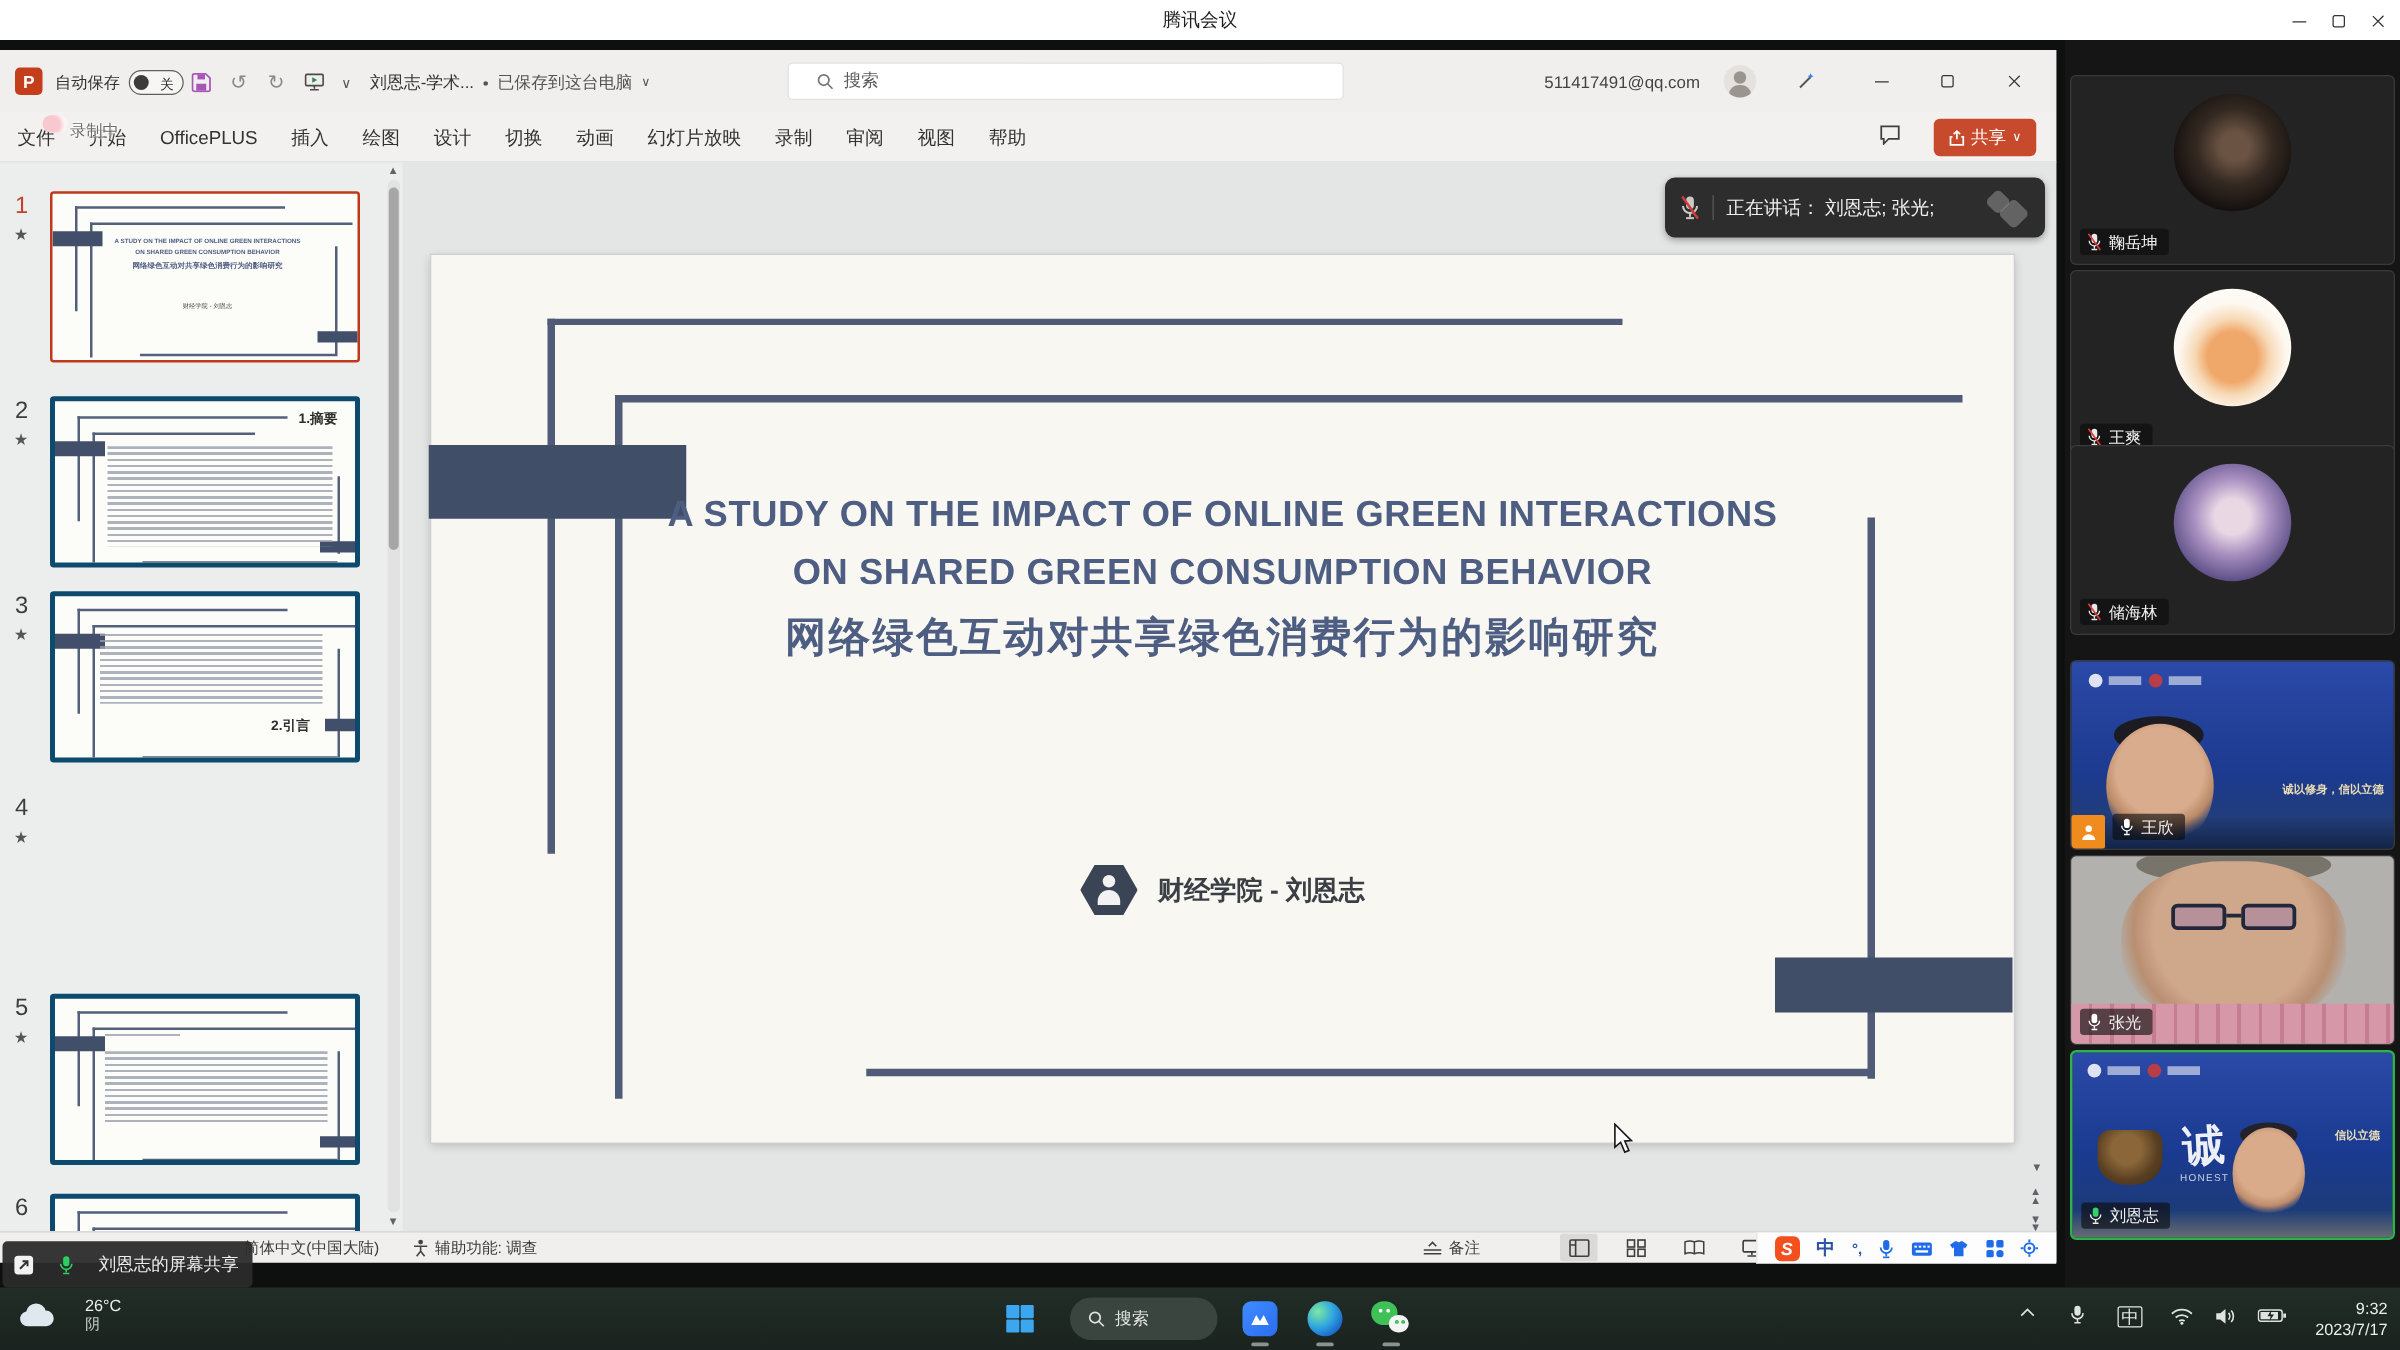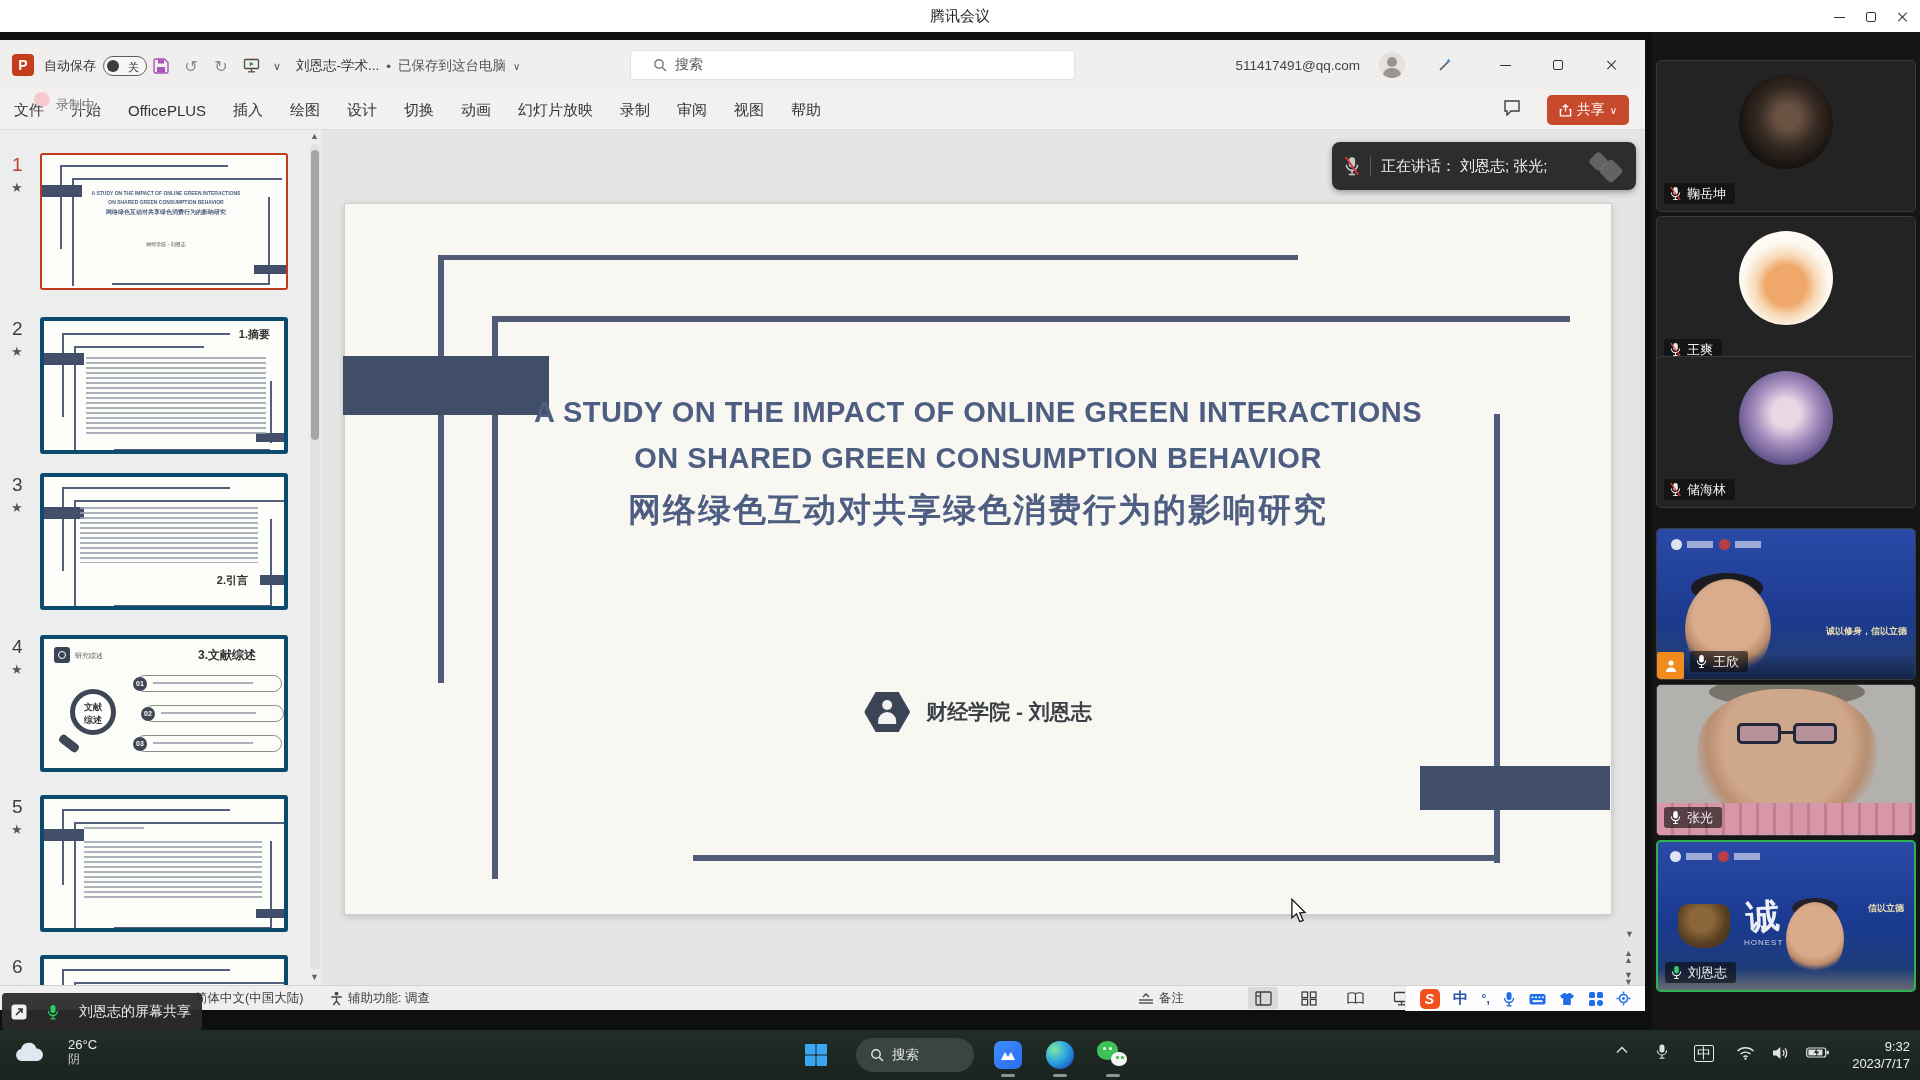--- a/index.html
+++ b/index.html
@@ -300,44 +300,20 @@
           <i class="ml" style="left:30px;top:23px;width:210px;height:2px"></i>
           <i class="ml" style="left:30px;top:23px;width:2px;height:108px"></i>
           <i class="mr" style="left:0;top:30px;width:40px;height:12px"></i>
           <i class="ml" style="left:226px;top:42px;width:2px;height:88px"></i>
           <i class="tb" style="left:36px;top:30px;width:178px;height:56px"></i>
           <b style="position:absolute;right:36px;top:96px;font-size:11px;color:#2e2e2e;">2.引言</b>
           <i class="mr" style="left:216px;top:98px;width:32px;height:10px"></i>
           <i class="ml" style="left:70px;top:128px;width:156px;height:2px"></i>
         </div>
 
-        <div class="thumb" style="top:505px;">
-          <div style="position:absolute;left:10px;top:8px;width:16px;height:16px;background:#3a4454;border-radius:3px;">
-              <i style="position:absolute;left:4px;top:4px;width:8px;height:8px;border:1.2px solid #fff;border-radius:50%;"></i>
-            </div>
-          <span style="position:absolute;left:31px;top:12px;font-size:7px;color:#555;">研究综述</span>
-          <b style="position:absolute;right:28px;top:8px;font-size:12px;color:#2e2e2e;">3.文献综述</b>
-          <div style="position:absolute;left:26px;top:50px;width:46px;height:46px;border:5px solid #3f4654;border-radius:50%;background:#fff;text-align:center;">
-            <div style="font-size:9px;font-weight:bold;color:#333;margin-top:7px;">文献</div>
-            <div style="font-size:9px;font-weight:bold;color:#333;">综述</div>
-          </div>
-          <i style="position:absolute;left:14px;top:100px;width:22px;height:9px;background:#3f4654;border-radius:4px;transform:rotate(38deg);"></i>
-          <div style="position:absolute;left:92px;top:36px;width:146px;height:17px;border:1px solid #8a8a8a;border-radius:9px;">
-            <b style="position:absolute;left:-4px;top:1px;width:14px;height:14px;background:#3f4654;border-radius:50%;color:#fff;font-size:7px;text-align:center;line-height:14px;">01</b>
-            <i class="tb" style="left:16px;top:6px;width:100px;height:4px;"></i>
-          </div>
-          <div style="position:absolute;left:100px;top:66px;width:140px;height:17px;border:1px solid #8a8a8a;border-radius:9px;">
-            <b style="position:absolute;left:-4px;top:1px;width:14px;height:14px;background:#3f4654;border-radius:50%;color:#fff;font-size:7px;text-align:center;line-height:14px;">02</b>
-            <i class="tb" style="left:16px;top:6px;width:95px;height:4px;"></i>
-          </div>
-          <div style="position:absolute;left:92px;top:96px;width:146px;height:17px;border:1px solid #8a8a8a;border-radius:9px;">
-            <b style="position:absolute;left:-4px;top:1px;width:14px;height:14px;background:#3f4654;border-radius:50%;color:#fff;font-size:7px;text-align:center;line-height:14px;">03</b>
-            <i class="tb" style="left:16px;top:6px;width:100px;height:4px;"></i>
-          </div>
-        </div>
 
         <div class="thumb" style="top:665px;">
           <i class="ml" style="left:18px;top:10px;width:168px;height:2px"></i>
           <i class="ml" style="left:18px;top:10px;width:2px;height:76px"></i>
           <i class="ml" style="left:30px;top:23px;width:210px;height:2px"></i>
           <i class="ml" style="left:30px;top:23px;width:2px;height:108px"></i>
           <i class="mr" style="left:0;top:30px;width:40px;height:12px"></i>
           <i class="ml" style="left:226px;top:42px;width:2px;height:88px"></i>
           <i class="tb" style="left:40px;top:28px;width:60px;height:5px"></i>
           <i class="tb" style="left:40px;top:42px;width:178px;height:58px"></i>

